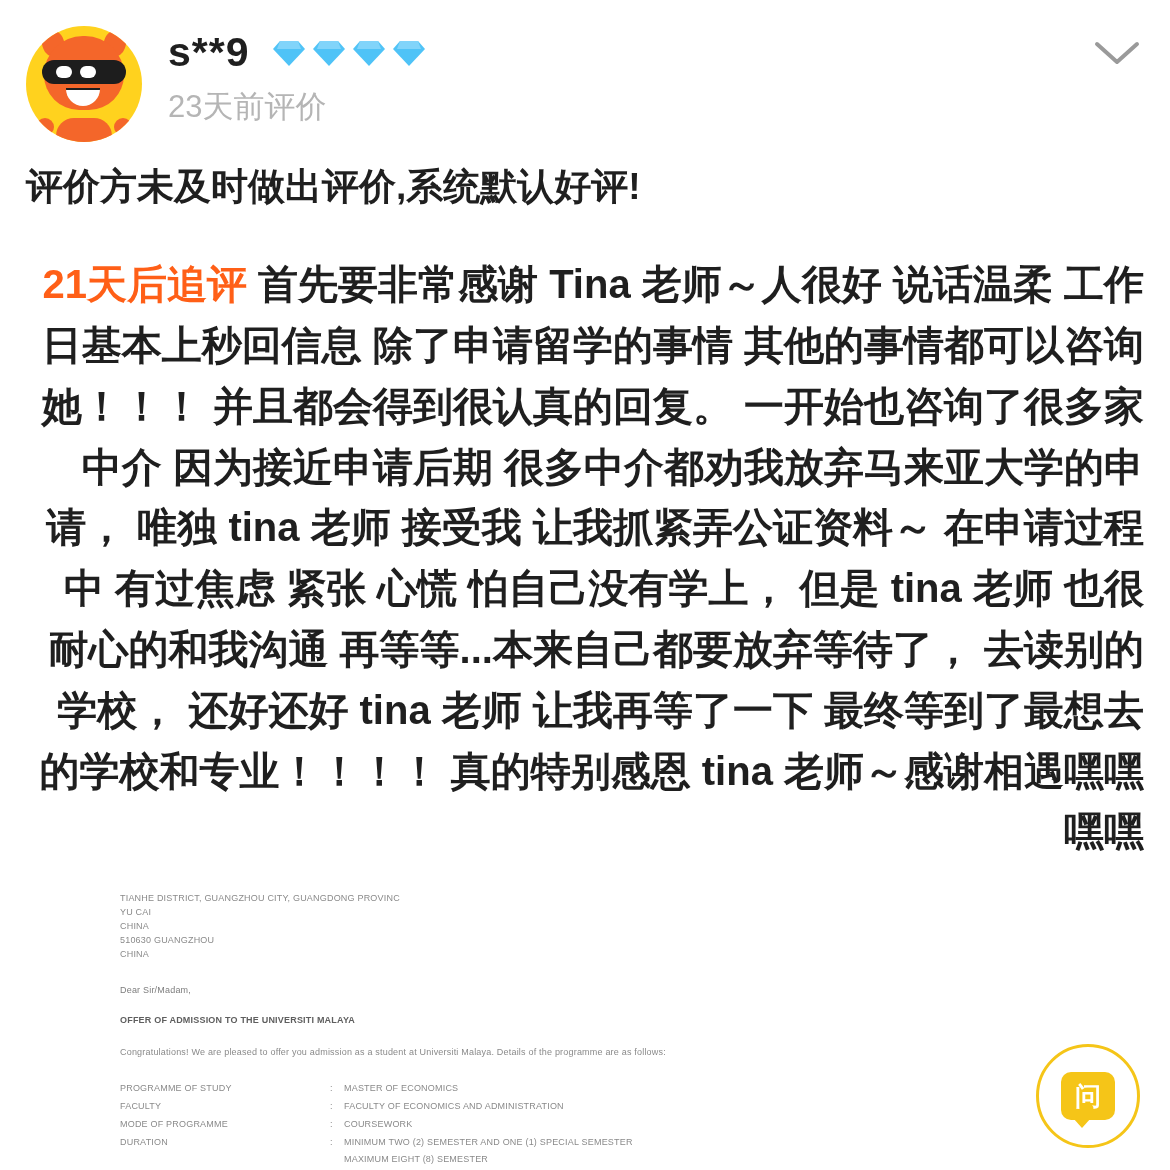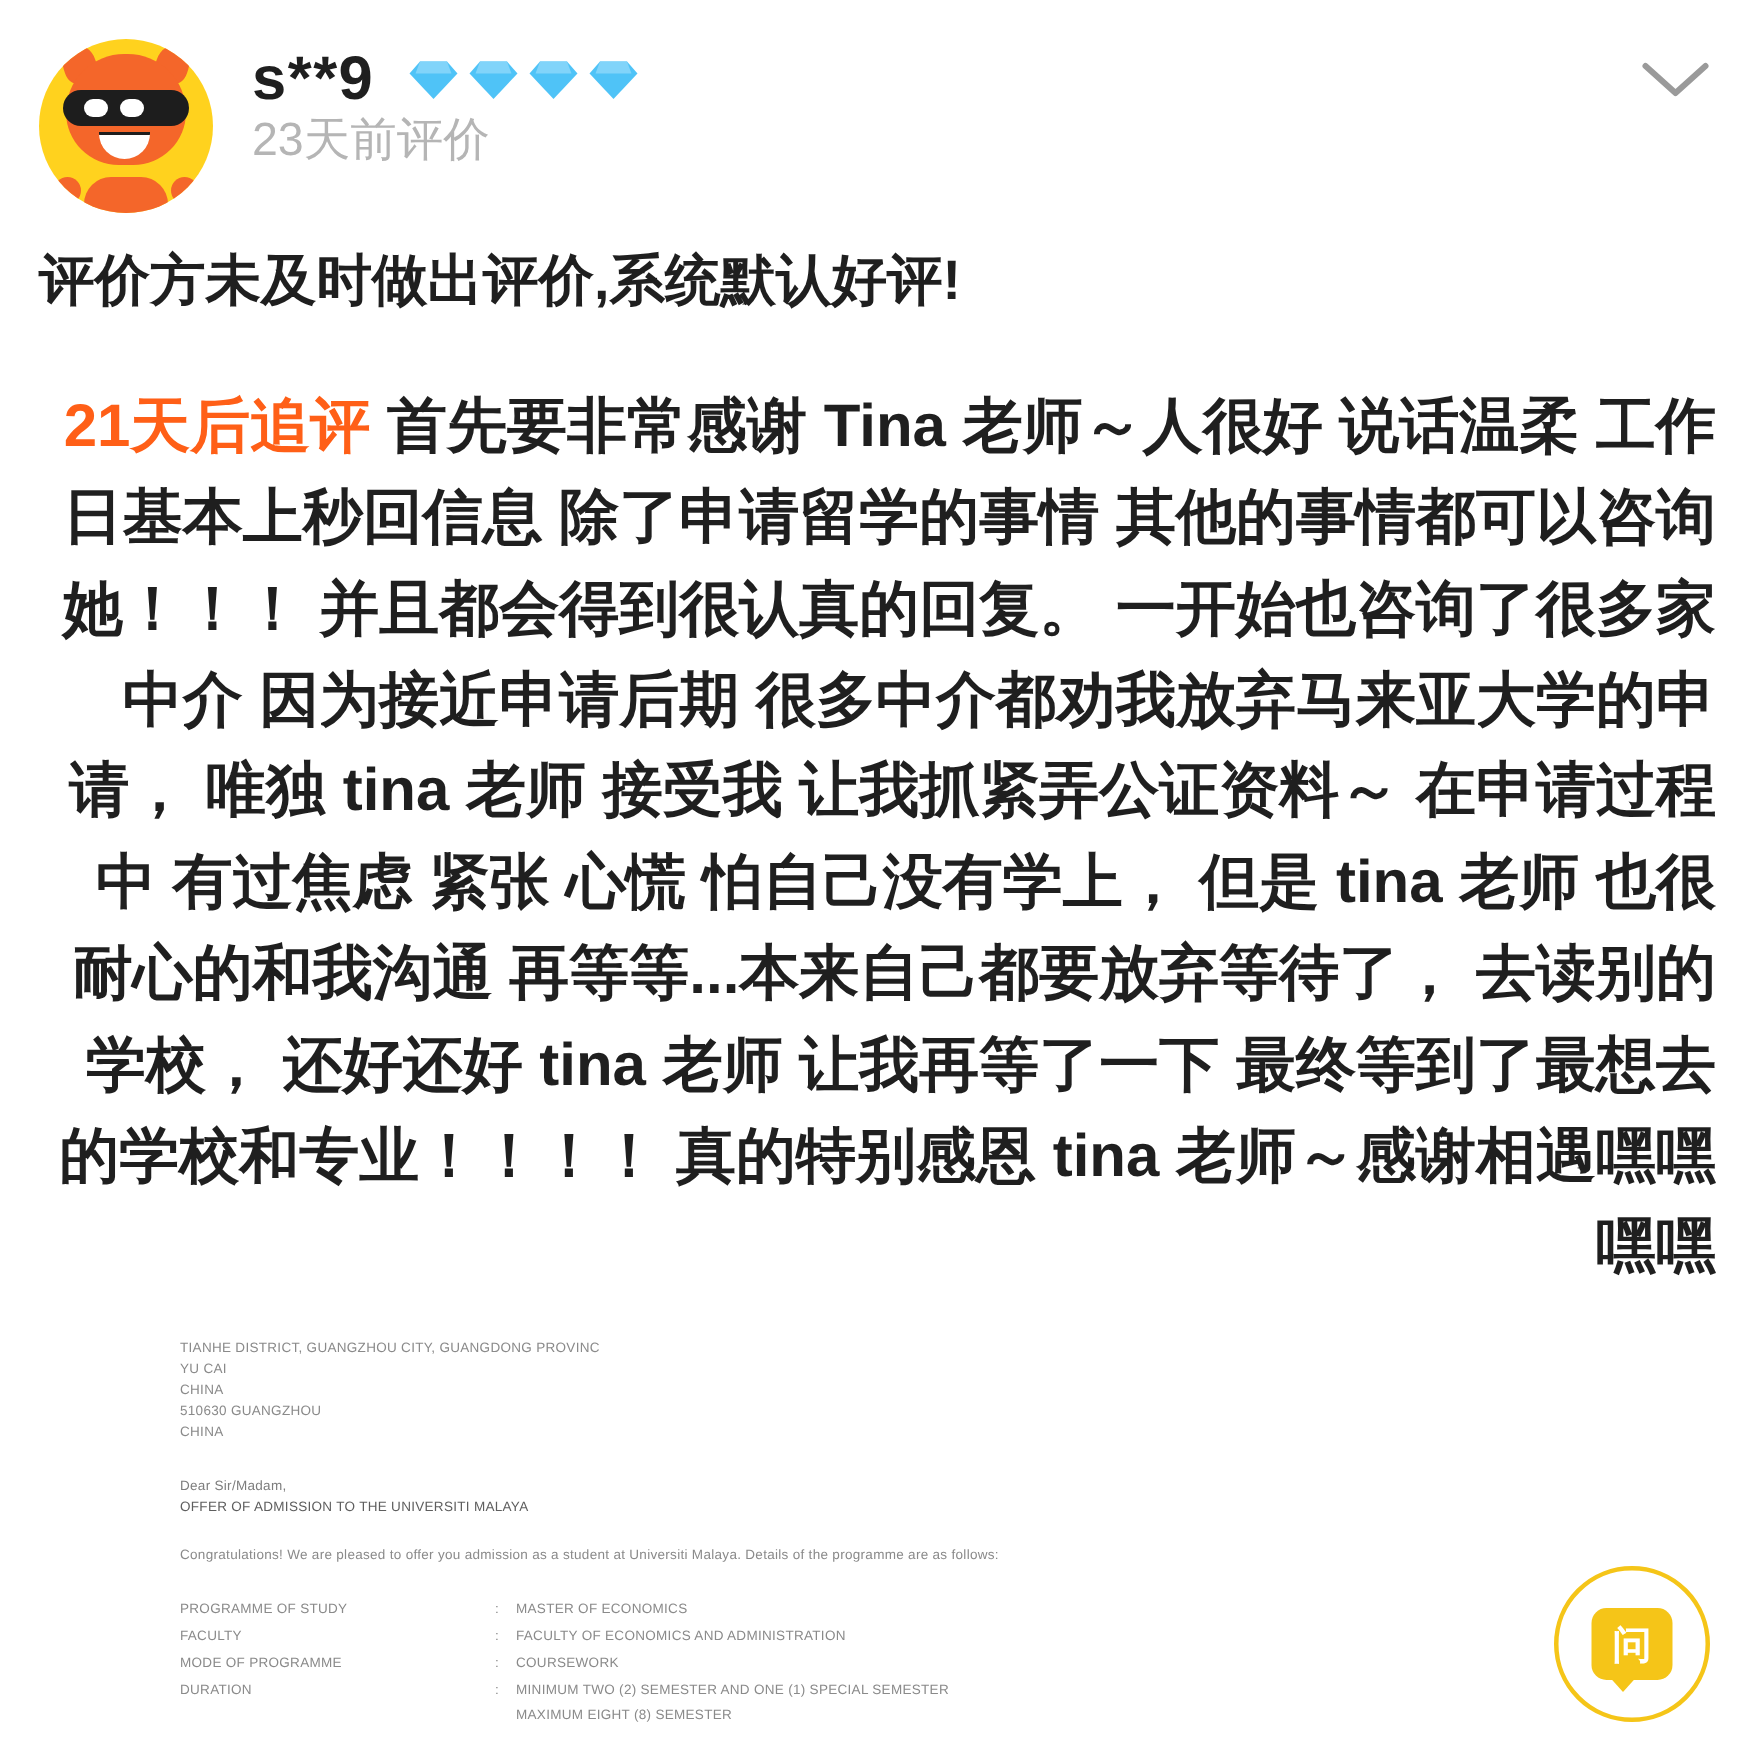--- a/index.html
+++ b/index.html
@@ -127,21 +127,21 @@
   }
   .diamond {
     width: 0;
     height: 0;
     position: relative;
     width: 34px;
     height: 28px;
   }
   .diamond svg { display: block; }
   .review-date {
-    margin-top: 4px;
+    margin-top: 18px;
     font-size: 31px;
     color: #b5b5b5;
     line-height: 1;
   }
   .chevron {
     position: absolute;
     right: 30px;
     top: 40px;
     width: 46px;
     height: 26px;
@@ -182,23 +182,23 @@
   .doc {
     background: #ffffff;
     color: #8a8a8a;
     font-size: 9px;
     line-height: 1.55;
     font-family: "Liberation Sans", sans-serif;
     letter-spacing: 0.2px;
   }
   .doc .addr { margin-bottom: 22px; }
   .doc .addr div { white-space: nowrap; }
-  .doc .salute { color: #7d7d7d; }
+  .doc .salute { margin-bottom: 16px; color: #7d7d7d; }
   .doc .offer-title {
-    font-weight: normal;
+    font-weight: bold;
     color: #5e5e5e;
     margin-bottom: 18px;
     font-size: 9px;
   }
   .doc .congrats { margin-bottom: 20px; max-width: 600px; }
   .doc table {
     border-collapse: collapse;
     width: 100%;
     font-size: 9px;
   }

